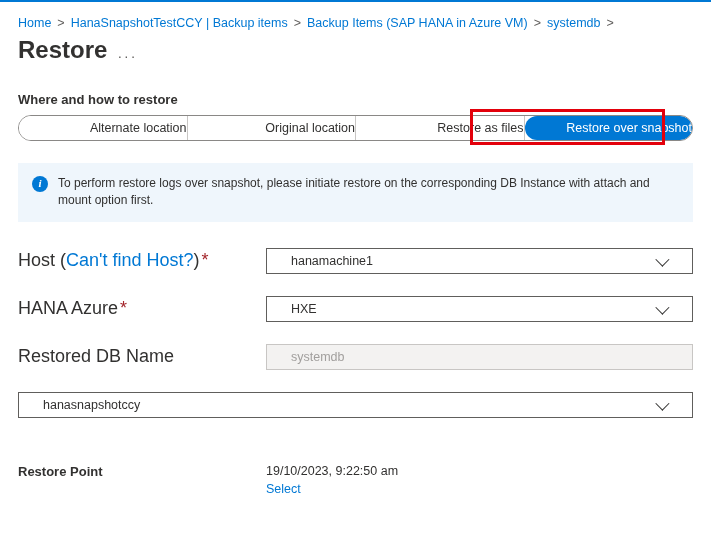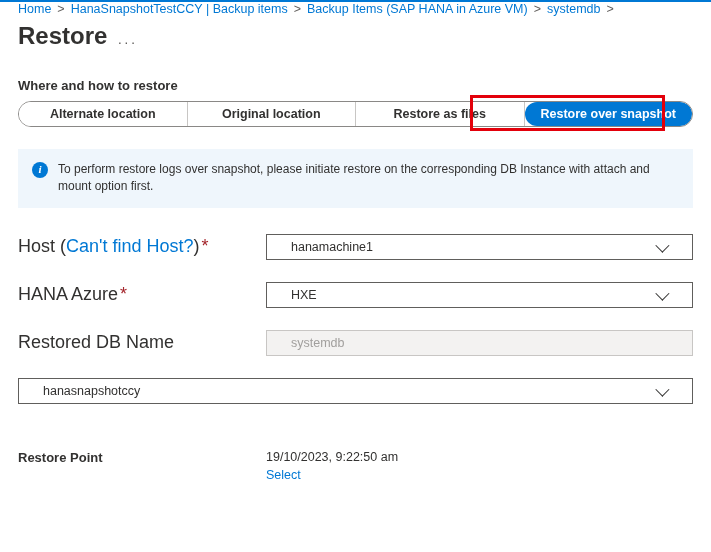--- a/index.html
+++ b/index.html
@@ -9,21 +9,21 @@
     font-size: 13px;
     color: #323130;
     background: #fff;
     width: 711px;
   }
   .topbar { border-top: 2px solid #0078d4; }
   .breadcrumb {
     display: flex;
     align-items: center;
     gap: 6px;
-    padding: 0 18px 4px 18px;
+    padding: 14px 18px 4px 18px;
     font-size: 12.5px;
     flex-wrap: wrap;
   }
   .breadcrumb a { color: #0078d4; text-decoration: none; cursor: pointer; }
   .breadcrumb .sep { color: #605e5c; }
   .title-row {
     display: flex;
     align-items: flex-end;
     gap: 10px;
     padding: 2px 18px 28px 18px;
@@ -34,27 +34,26 @@
   .tabs-wrap { padding: 0 18px 22px 18px; position: relative; }
   .tabs {
     display: flex;
     border: 1px solid #8a8886;
     border-radius: 14px;
     overflow: hidden;
     height: 26px;
   }
   .tab {
     flex: 1;
-    text-align: center;
+    text-align: right;
     line-height: 24px;
     font-size: 12.5px;
     cursor: pointer;
     border-right: 1px solid #c8c6c4;
     background: #fff;
-    font-weight: bold;
   }
   .tab:last-child { border-right: none; }
   .tab.active {
     background: #0078d4;
     color: #fff;
     border-radius: 13px;
   }
   .highlight-box {
     position: absolute;
     border: 3px solid #e3000b;

